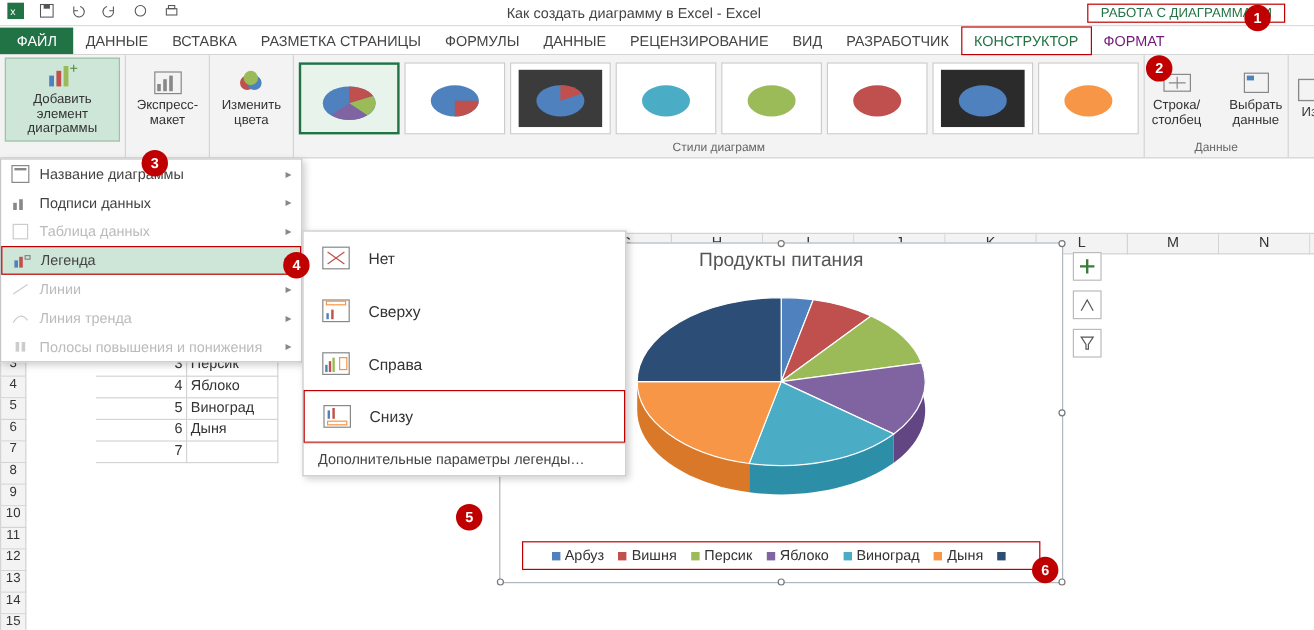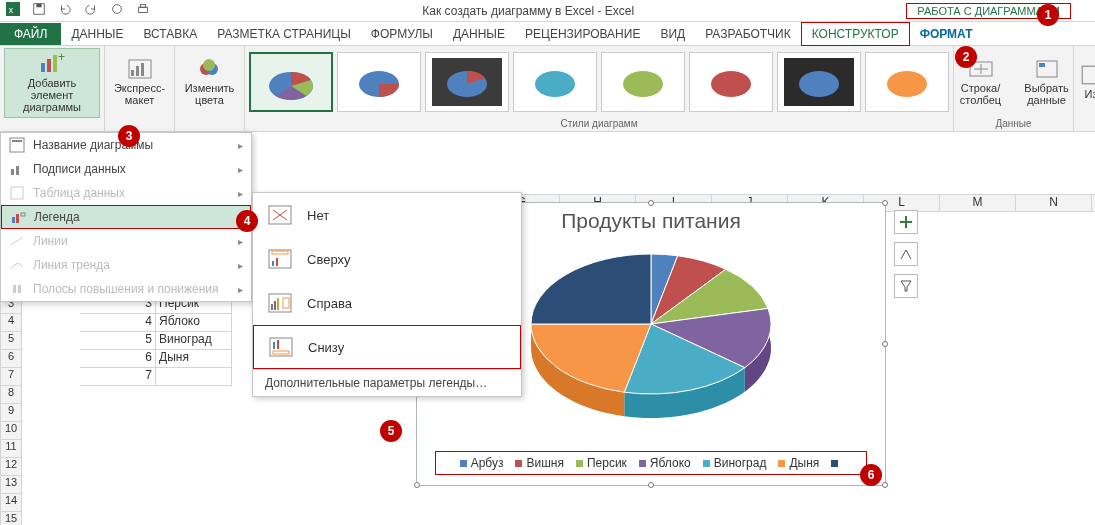--- a/index.html
+++ b/index.html
@@ -10,21 +10,21 @@
   .qat { display: flex; gap: 12px; align-items: center; padding-left: 2px; }
   .qat svg { width: 14px; height: 14px; }
   .title-center { flex: 1; text-align: center; font-size: 12px; color: #444; }
   .chart-tools-label { border: 1.5px solid #c00000; padding: 1px 10px; color: #217346; font-size: 11px; margin-right: 20px; }
 
   
   .tabs { height: 24px; background: #fff; display: flex; align-items: center; border-bottom: 1px solid #d4d4d4; }
   .tab { padding: 4px 10px; font-size: 12px; color: #444; cursor: pointer; }
   .tab.file { background: #217346; color: #fff; font-weight: 400; padding: 4px 14px; }
   .tab.active-ctx { color: #217346; border: 1.5px solid #c00000; }
-  .tab.ctx { color: #0369a1; font-weight: bold; }
+  .tab.ctx { color: #701a75; }
 
   
   .ribbon { height: 86px; background: #f3f3f3; border-bottom: 1px solid #d4d4d4; display: flex; align-items: stretch; }
   .ribbon-group { border-right: 1px solid #d4d4d4; display: flex; flex-direction: column; }
   .ribbon-group .group-items { flex: 1; display: flex; align-items: center; padding: 2px 4px; gap: 4px; }
   .ribbon-group .group-label { font-size: 10px; text-align: center; color: #666; padding-bottom: 2px; }
   .big-btn { display: flex; flex-direction: column; align-items: center; justify-content: center; width: 96px; height: 70px; font-size: 11px; text-align: center; line-height: 1.1; cursor: pointer; }
   .big-btn svg { width: 28px; height: 22px; margin-bottom: 2px; }
   .big-btn.selected { background: #cde6d7; border: 1px solid #9cc2a8; }
   .mid-btn { display:flex; flex-direction:column; align-items:center; width:64px; font-size:11px; text-align:center; line-height:1.1; cursor:pointer; }
@@ -55,21 +55,21 @@
   .rowhead { position:absolute; left:0; top:26px; width:22px;}
   .rowhead div { height:18px; border:1px solid #d4d4d4; border-top:none; text-align:center; font-size:11px; background:#f3f3f3;}
   .rowhead div:first-child{border-top:1px solid #d4d4d4;}
   .cells { position:absolute; left:22px; top:26px; }
   .row { display:flex;}
   .cell { width:76px; height:18px; border-right:1px solid #d4d4d4; border-bottom:1px solid #d4d4d4; padding:0 3px; font-size:12px; overflow:hidden; white-space:nowrap;}
   .cell.a { text-align:right; }
 
   
   .chart-box { position:absolute; left:416px; top:16px; width:470px; height:284px; border:1px solid #aeb6bf; background:#fff;}
-  .chart-title { text-align:center; font-size:21px; color:#555; padding:6px 0;}
+  .chart-title { text-align:center; font-size:16px; color:#555; padding:6px 0;}
   .pie-wrap { display:flex; justify-content:center; }
   .legend-row { position:absolute; left:18px; right:18px; bottom:10px; border:1.5px solid #c00000; display:flex; justify-content:center; gap:12px; padding:4px 6px; font-size:12px;}
   .legend-item { display:flex; align-items:center; gap:4px;}
   .swatch { width:7px; height:7px;}
   .handle { position:absolute; width:6px; height:6px; background:#fff; border:1px solid #777; border-radius:50%;}
   .chart-sidebuttons { position:absolute; left:894px; top:24px; display:flex; flex-direction:column; gap:8px;}
   .chart-sidebuttons .sbtn { width:24px; height:24px; border:1px solid #bbb; background:#fff; display:flex; align-items:center; justify-content:center; cursor:pointer;}
 
   
   .badge { position:absolute; width:22px; height:22px; border-radius:50%; background:#c00000; color:#fff; display:flex; align-items:center; justify-content:center; font-size:12px; font-weight:bold; z-index:50;}

